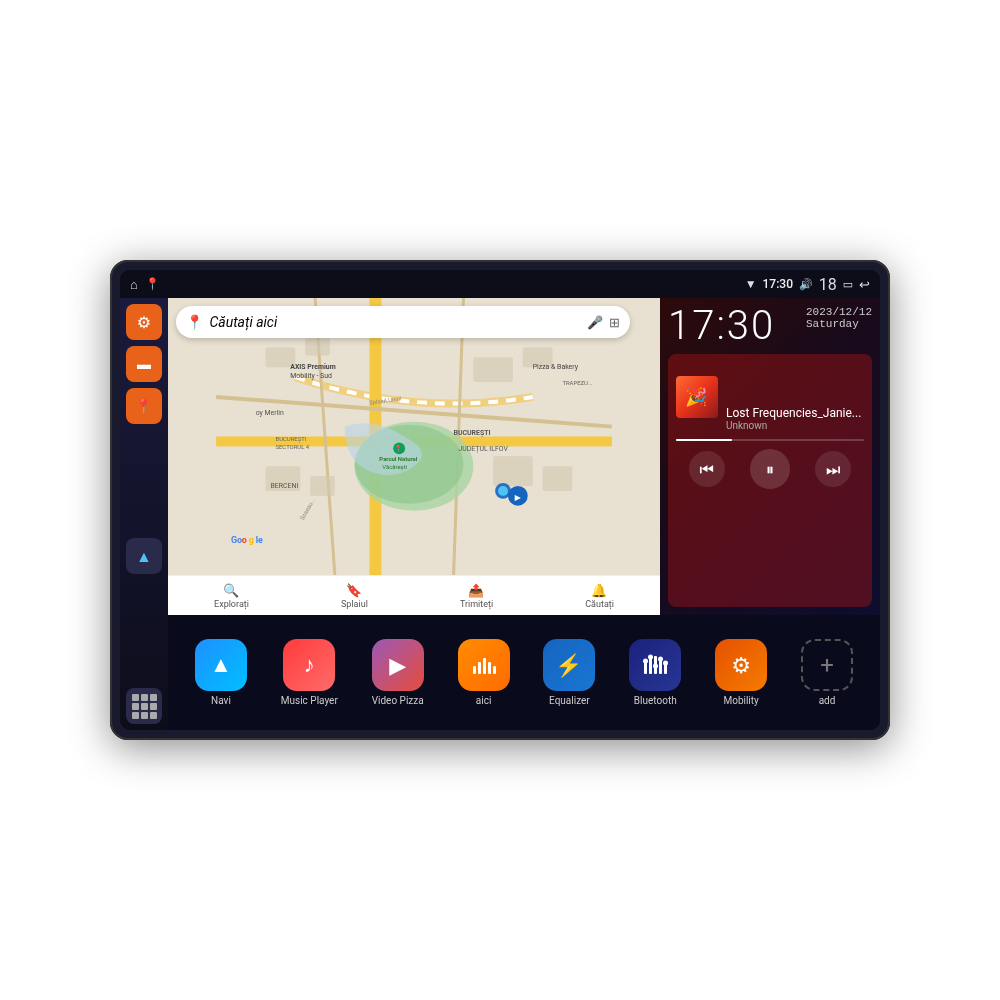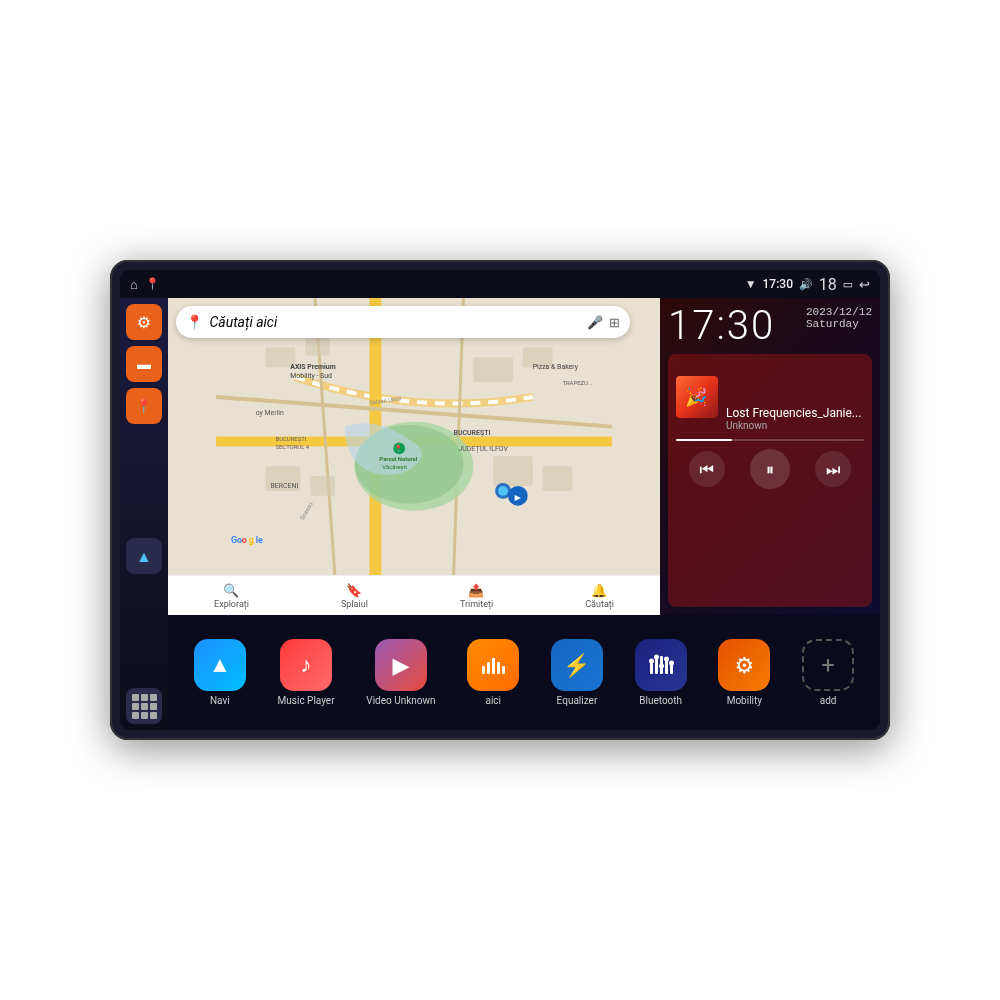--- a/index.html
+++ b/index.html
@@ -561,21 +561,21 @@
           <div class="app-item">
             <div class="app-icon red-grad">
               <span style="color:white;font-size:22px;">♪</span>
             </div>
             <span class="app-label">Music Player</span>
           </div>
           <div class="app-item">
             <div class="app-icon purple-grad">
               <span style="color:white;font-size:22px;">▶</span>
             </div>
-            <span class="app-label">Video Unknown</span>
+            <span class="app-label">Video Pizza</span>
           </div>
           <div class="app-item">
             <div class="app-icon orange-grad">
               <svg width="26" height="26" viewBox="0 0 26 26">
                 <rect x="2" y="14" width="3" height="8" fill="white" rx="1"></rect>
                 <rect x="7" y="10" width="3" height="12" fill="white" rx="1"></rect>
                 <rect x="12" y="6" width="3" height="16" fill="white" rx="1"></rect>
                 <rect x="17" y="10" width="3" height="12" fill="white" rx="1"></rect>
                 <rect x="22" y="14" width="3" height="8" fill="white" rx="1"></rect>
               </svg>

